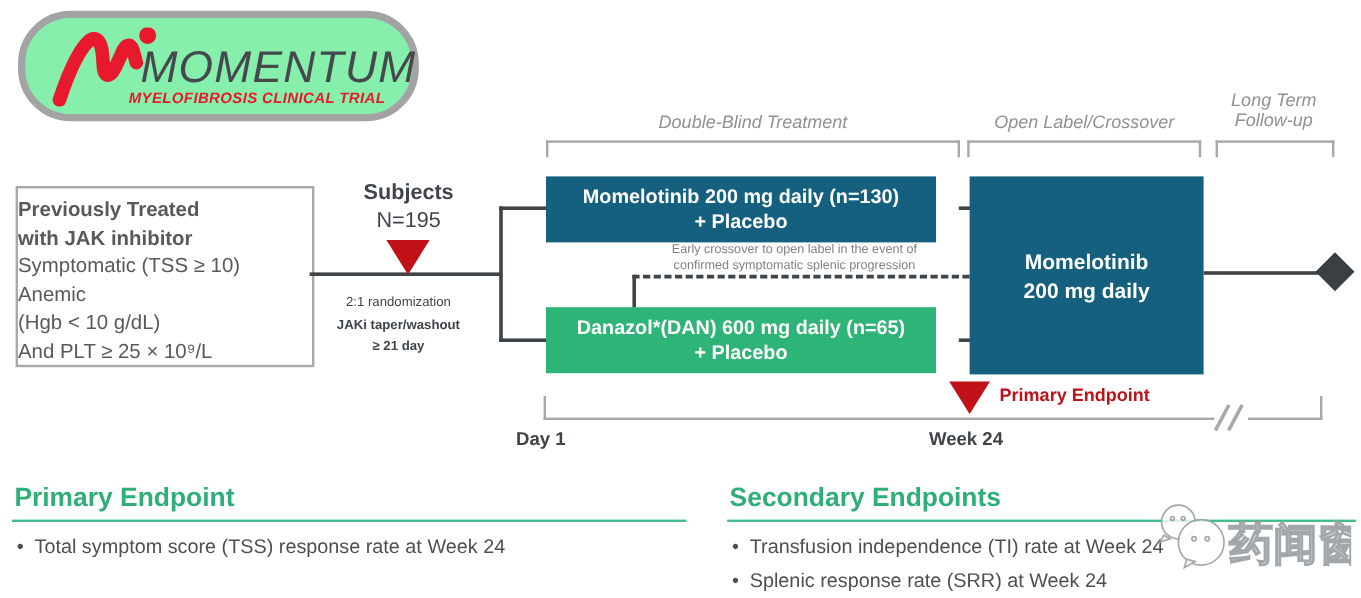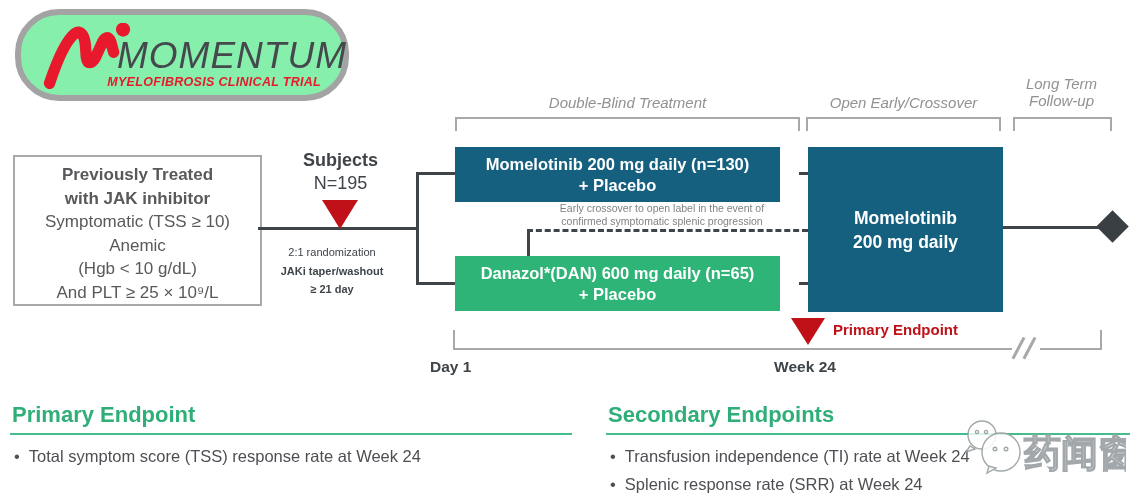--- a/index.html
+++ b/index.html
@@ -10,21 +10,21 @@
   
   .logo{position:absolute;left:15px;top:9px;width:322px;height:80px;
     border:6px solid #a3a3a3;border-radius:44px;background:#86efac;}
   .logo-swoosh{position:absolute;left:22px;top:8px;}
   .logo-title{position:absolute;left:96px;top:20px;font-size:37px;font-style:italic;
     color:#45494d;letter-spacing:1px;white-space:nowrap;}
   .logo-subtitle{position:absolute;right:22px;top:60px;font-size:12.5px;font-style:italic;
     font-weight:bold;color:#e8192c;letter-spacing:.3px;white-space:nowrap;}
   
   .elig{position:absolute;left:13px;top:155px;width:245px;height:141px;
-    border:2px solid #a9a9a9;background:#fff;text-align:center;color:#58595b;
+    border:2px solid #a9a9a9;background:#fff;color:#58595b;
     font-size:17px;line-height:23.5px;padding-top:6px;}
   .elig .b{font-weight:bold;}
   
   .hline,.vline{position:absolute;background:#3f4449;}
   .hline{height:3px;} .vline{width:3px;}
   .dash-h{position:absolute;border-top:3px dashed #3f4449;}
   
   .tri-down{position:absolute;width:0;height:0;border-left:18px solid transparent;
     border-right:18px solid transparent;border-top:29px solid #bf1117;}
   .tri-down.small{border-left-width:17px;border-right-width:17px;border-top-width:27px;}
@@ -103,21 +103,21 @@
     <div>N=195</div>
   </div>
   <div class="tri-down" style="left:322px;top:200px;"></div>
   <div class="rand">
     <div>2:1 randomization</div>
     <div class="b">JAKi taper/washout</div>
     <div class="b">≥ 21 day</div>
   </div>
 
   <div class="phase-label" style="left:455px;top:94px;width:345px;">Double-Blind Treatment</div>
-  <div class="phase-label" style="left:806px;top:94px;width:195px;">Open Early/Crossover</div>
+  <div class="phase-label" style="left:806px;top:94px;width:195px;">Open Label/Crossover</div>
   <div class="phase-label" style="left:1003px;top:75px;width:117px;">
     <div>Long Term</div>
     <div>Follow-up</div>
   </div>
   <div class="bracket" style="left:455px;width:341px;"></div>
   <div class="bracket" style="left:806px;width:191px;"></div>
   <div class="bracket" style="left:1013px;width:95px;"></div>
 
   <div class="arm blue arm-small" style="top:147px;">
     <div>Momelotinib 200 mg daily (n=130)</div>

